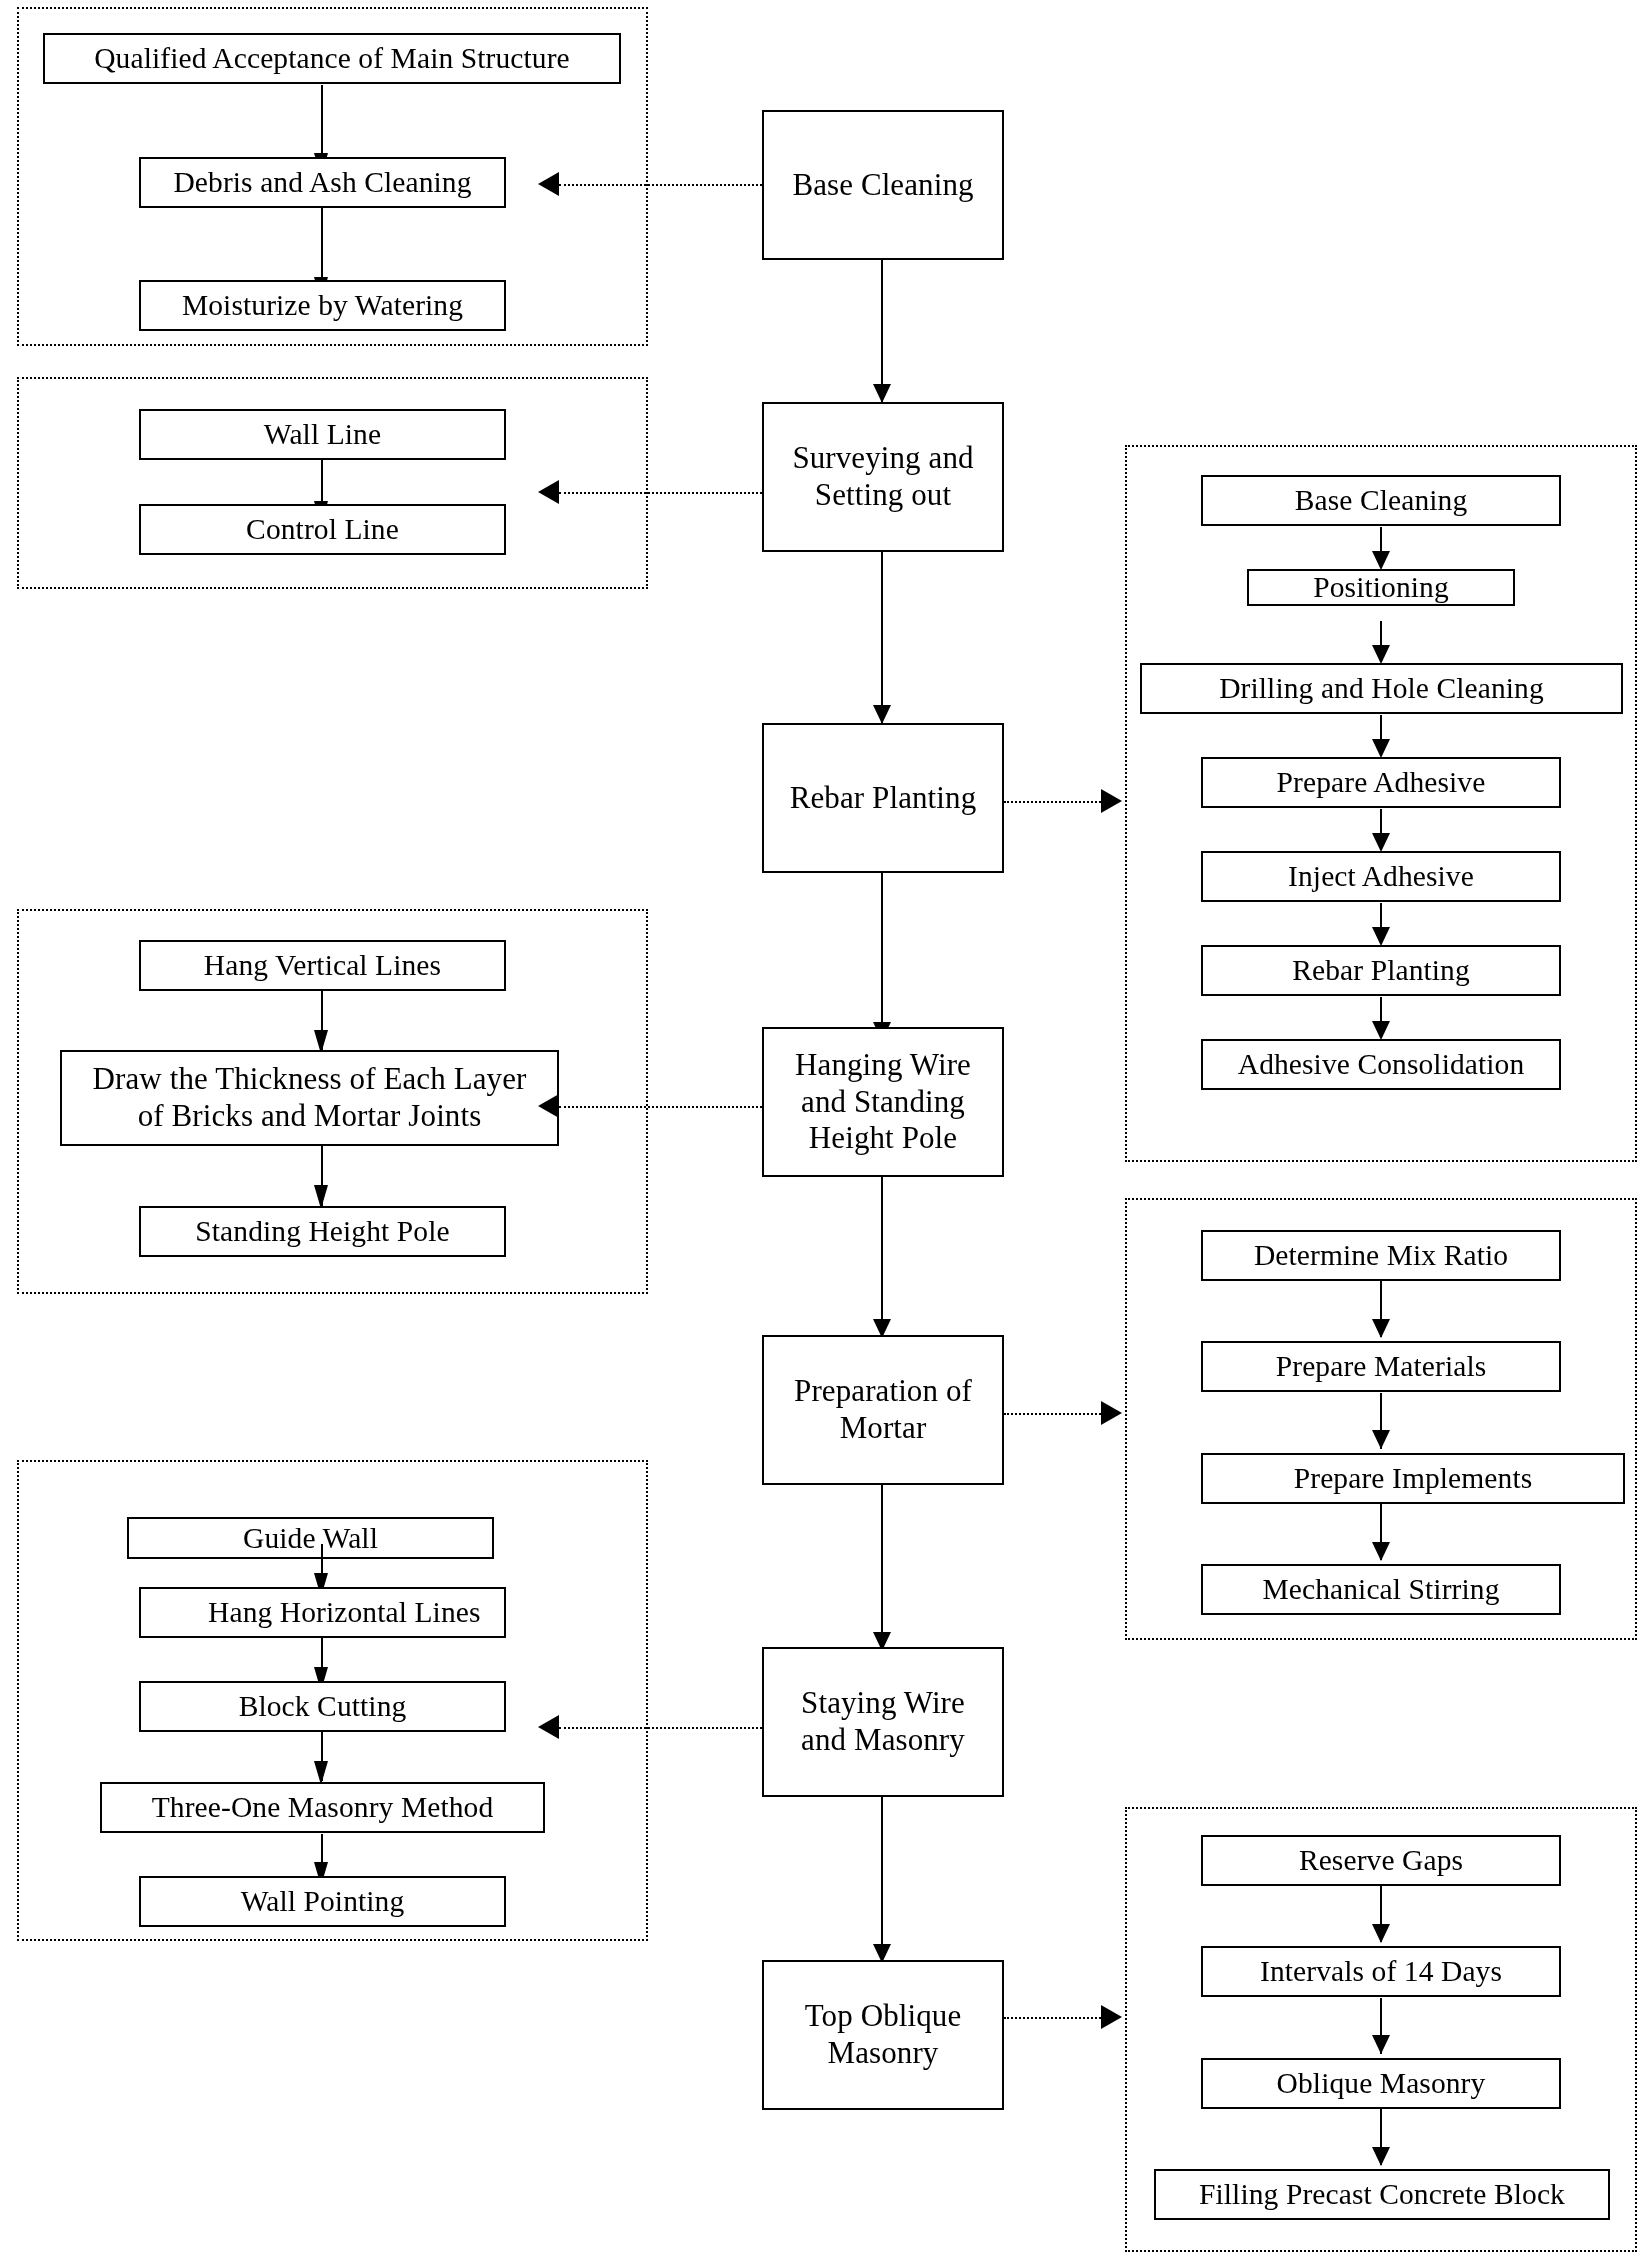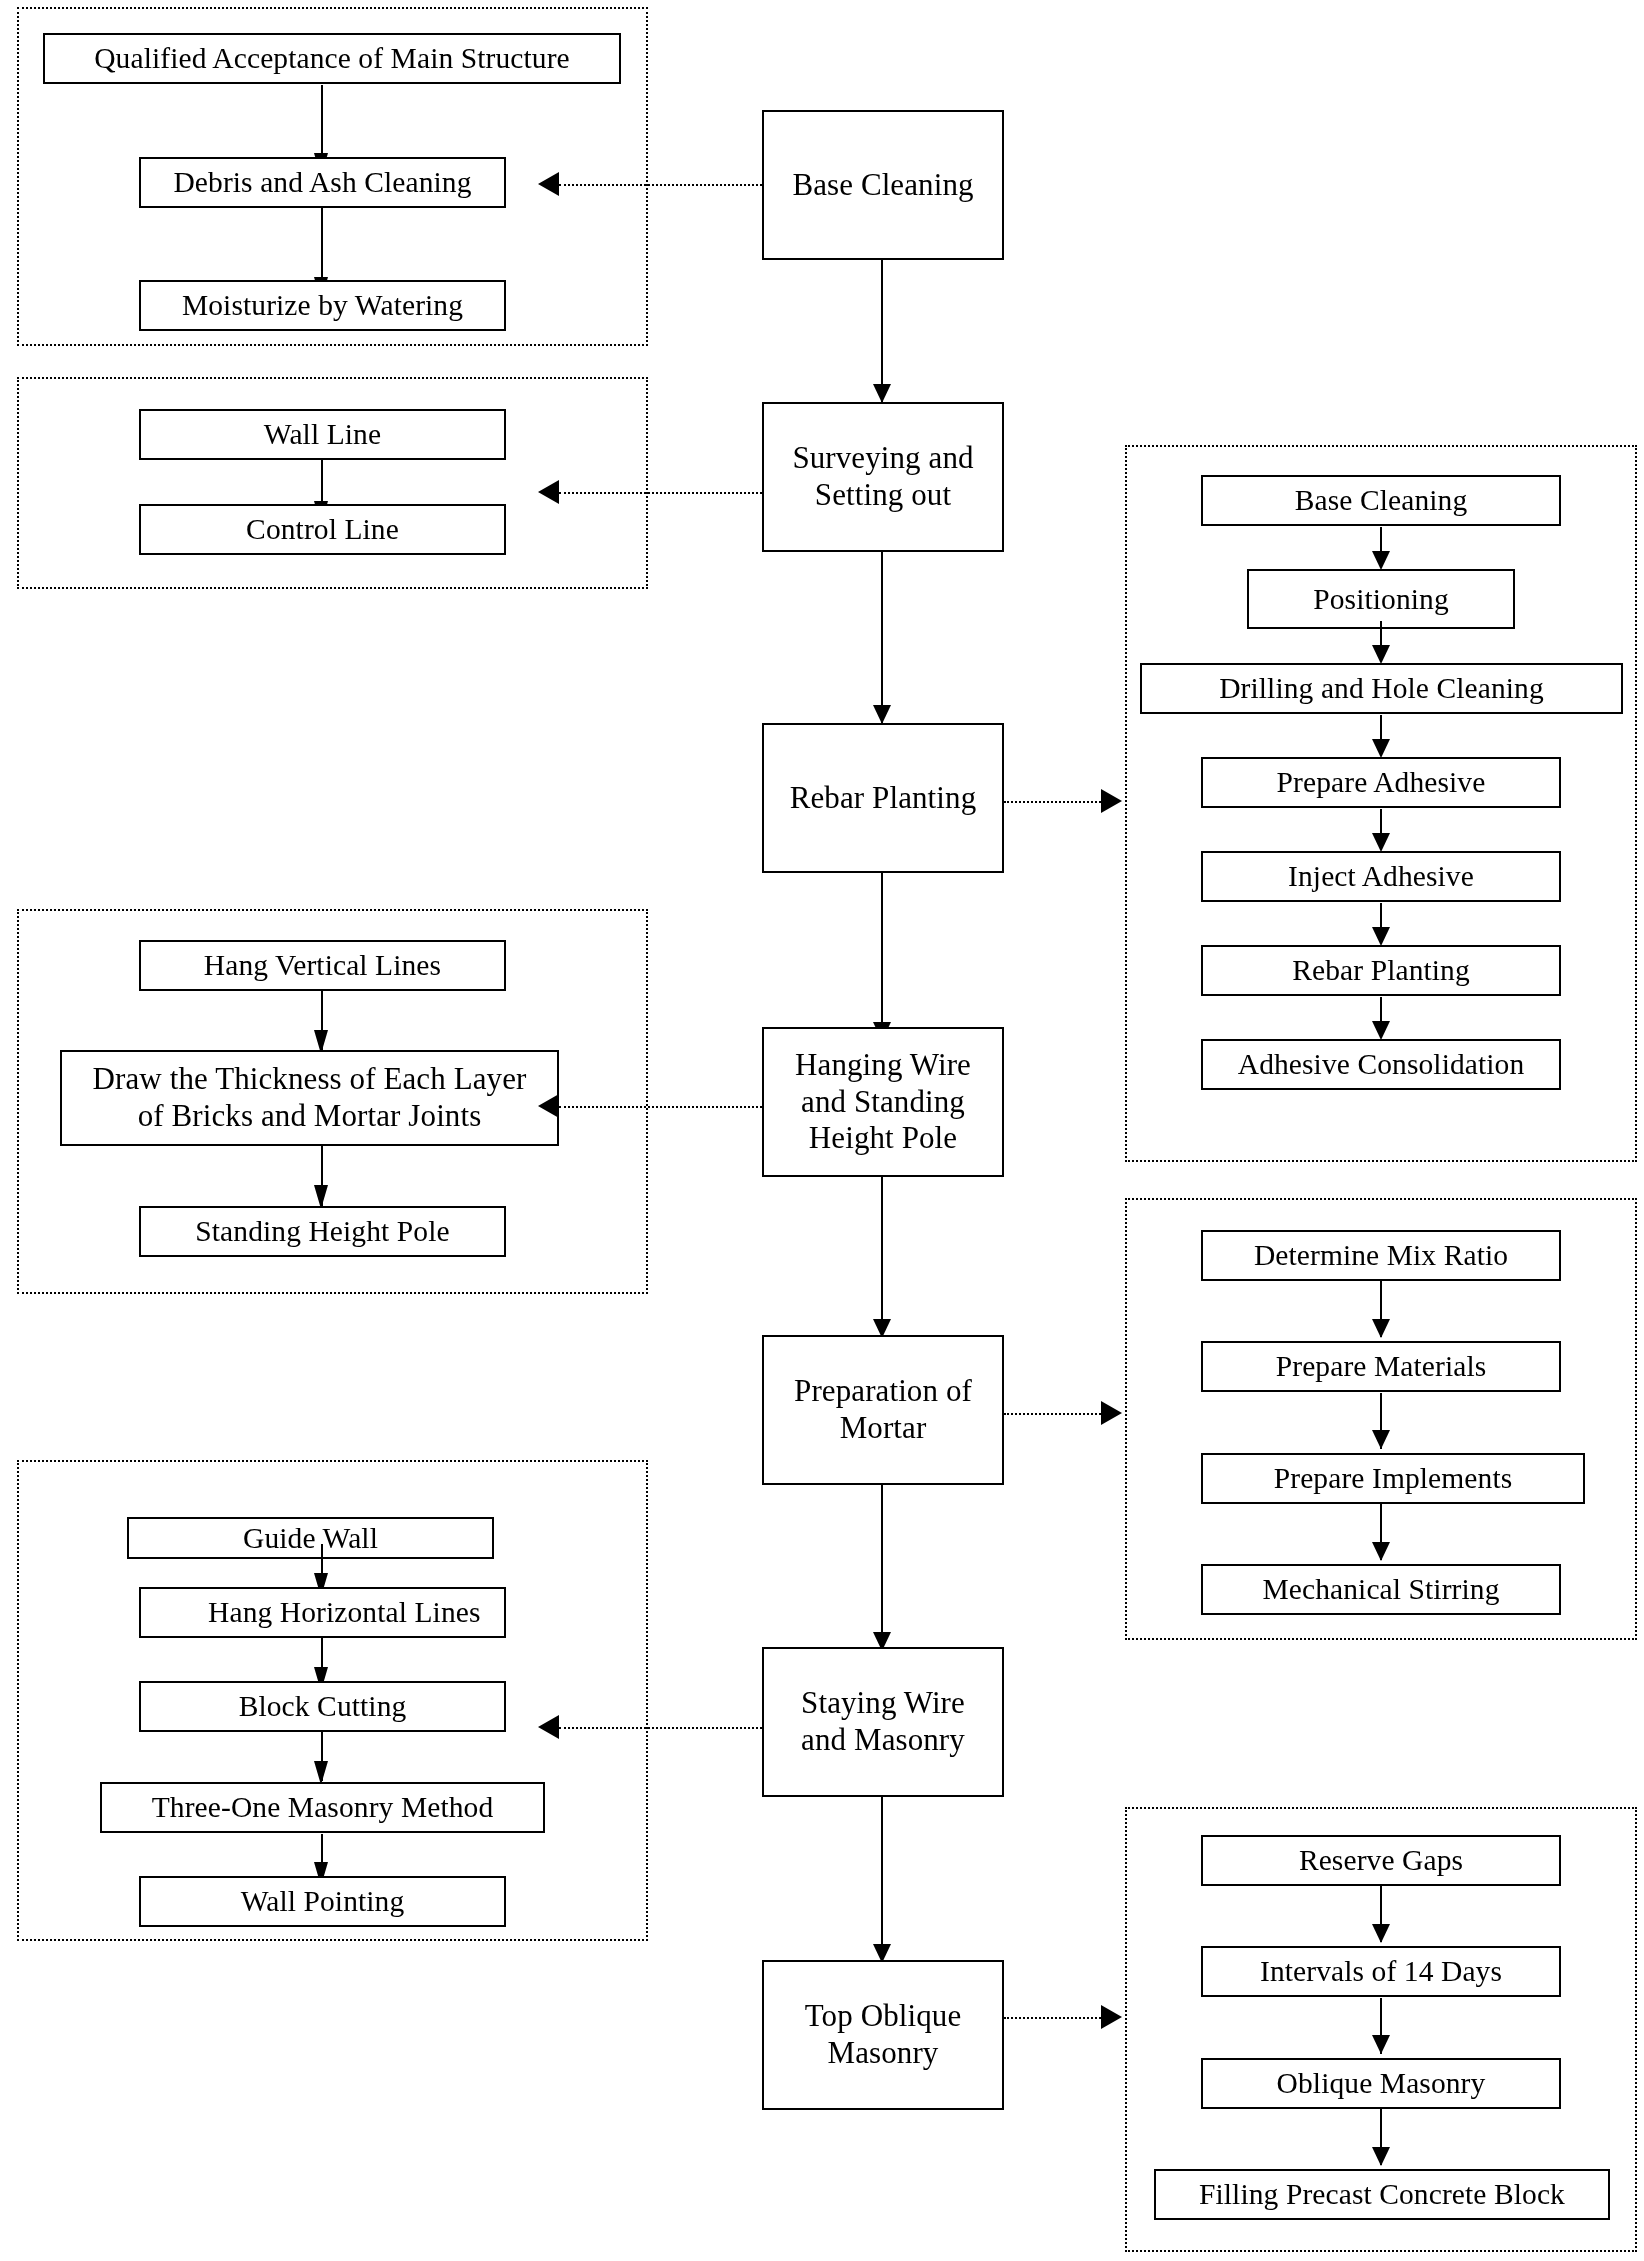--- a/index.html
+++ b/index.html
@@ -189,21 +189,21 @@
 
   <div class="dotline" style="left:1004px;top:2017px;width:97px;"></div>
   <div class="arrow-right" style="left:1101px;top:2005px;"></div>
 
   <div class="group" style="left:1125px;top:445px;width:512px;height:717px;"></div>
 
   <div class="node" style="left:1201px;top:475px;width:360px;height:51px;">Base Cleaning</div>
   <div class="vline thin" style="left:1380px;top:527px;height:38px;"></div>
   <div class="arrow-down" style="left:1372px;top:551px;"></div>
 
-  <div class="node" style="left:1247px;top:569px;width:268px;height:60px;text-align:center;">Positioning</div>
+  <div class="node" style="left:1247px;top:569px;width:268px;height:37px;text-align:center;">Positioning</div>
   <div class="vline thin" style="left:1380px;top:621px;height:38px;"></div>
   <div class="arrow-down" style="left:1372px;top:645px;"></div>
 
   <div class="node" style="left:1140px;top:663px;width:483px;height:51px;">Drilling and Hole Cleaning</div>
   <div class="vline thin" style="left:1380px;top:715px;height:38px;"></div>
   <div class="arrow-down" style="left:1372px;top:739px;"></div>
 
   <div class="node" style="left:1201px;top:757px;width:360px;height:51px;">Prepare Adhesive</div>
   <div class="vline thin" style="left:1380px;top:809px;height:38px;"></div>
   <div class="arrow-down" style="left:1372px;top:833px;"></div>
@@ -221,21 +221,21 @@
   <div class="group" style="left:1125px;top:1198px;width:512px;height:442px;"></div>
 
   <div class="node" style="left:1201px;top:1230px;width:360px;height:51px;">Determine Mix Ratio</div>
   <div class="vline thin" style="left:1380px;top:1281px;height:56px;"></div>
   <div class="arrow-down" style="left:1372px;top:1319px;"></div>
 
   <div class="node" style="left:1201px;top:1341px;width:360px;height:51px;">Prepare Materials</div>
   <div class="vline thin" style="left:1380px;top:1393px;height:56px;"></div>
   <div class="arrow-down" style="left:1372px;top:1430px;"></div>
 
-  <div class="node" style="left:1201px;top:1453px;width:384px;height:51px;">Prepare Implements</div>
+  <div class="node" style="left:1201px;top:1453px;width:424px;height:51px;">Prepare Implements</div>
   <div class="vline thin" style="left:1380px;top:1504px;height:56px;"></div>
   <div class="arrow-down" style="left:1372px;top:1542px;"></div>
 
   <div class="node" style="left:1201px;top:1564px;width:360px;height:51px;">Mechanical Stirring</div>
 
   <div class="group" style="left:1125px;top:1807px;width:512px;height:445px;"></div>
 
   <div class="node" style="left:1201px;top:1835px;width:360px;height:51px;">Reserve Gaps</div>
   <div class="vline thin" style="left:1380px;top:1886px;height:56px;"></div>
   <div class="arrow-down" style="left:1372px;top:1924px;"></div>

